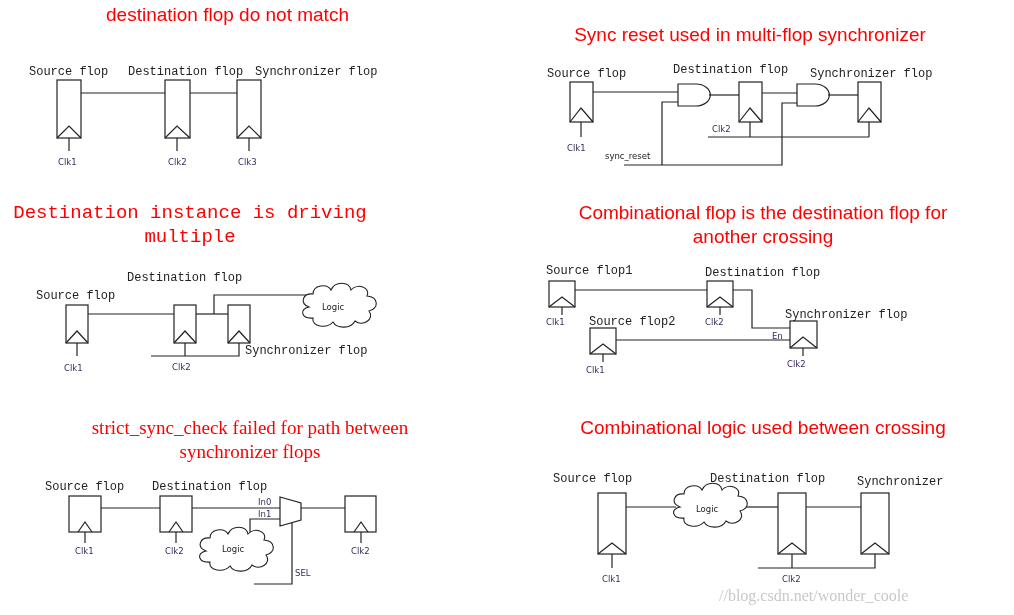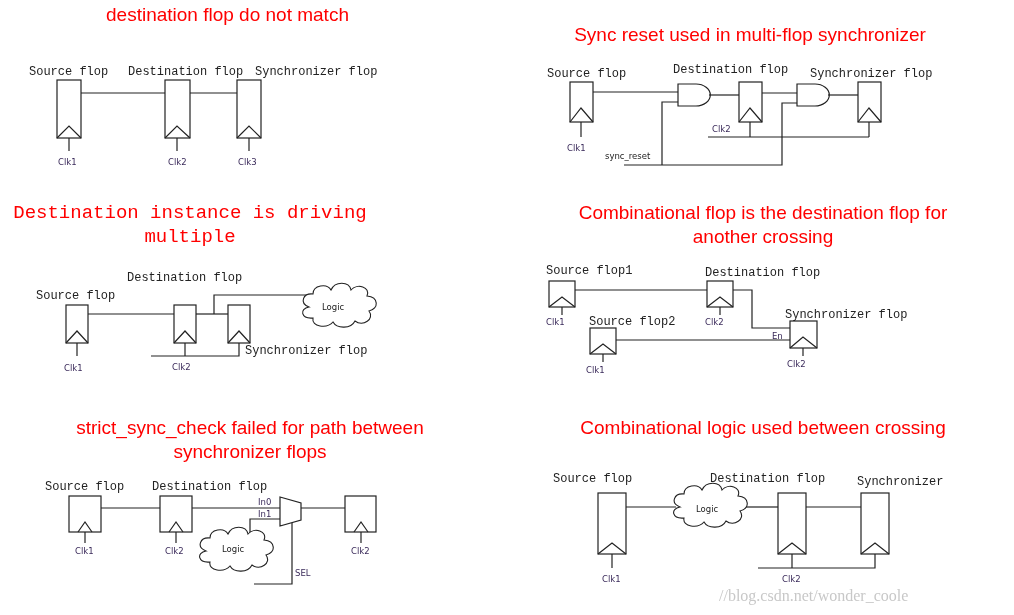--- a/index.html
+++ b/index.html
@@ -21,21 +21,21 @@
 <div class="title" style="left:520px;top:3px;width:460px;margin-top:20px;">
   <div>Sync reset used in multi-flop synchronizer</div>
 </div>
 <div class="title" style="left:0;top:201px;width:380px;font-family:Liberation Mono, monospace;">
   <div>Destination instance is driving multiple</div>
 </div>
 <div class="title" style="left:548px;top:201px;width:430px;">
   <div>Combinational flop is the destination flop for</div>
   <div>another crossing</div>
 </div>
-<div class="title" style="left:40px;top:416px;width:420px;">
+<div class="title" style="left:40px;top:416px;width:420px;font-family:Liberation Serif, serif;">
   <div>strict_sync_check failed for path between</div>
   <div>synchronizer flops</div>
 </div>
 <div class="title" style="left:548px;top:416px;width:430px;">
   <div>Combinational logic used between crossing</div>
 </div>
 
 <svg class="dg" width="1014" height="615">
   <defs>
     <g id="cloud">

